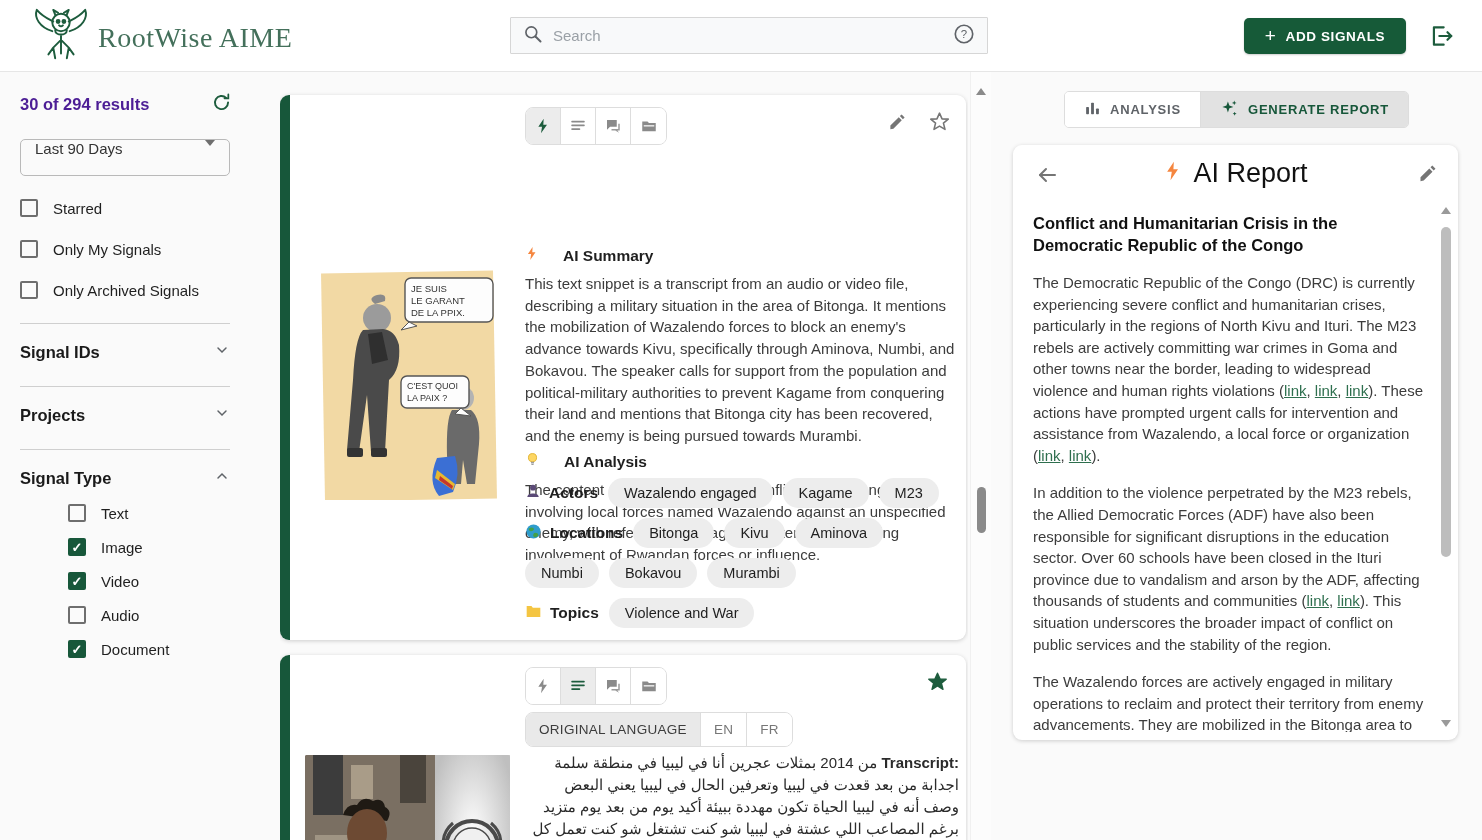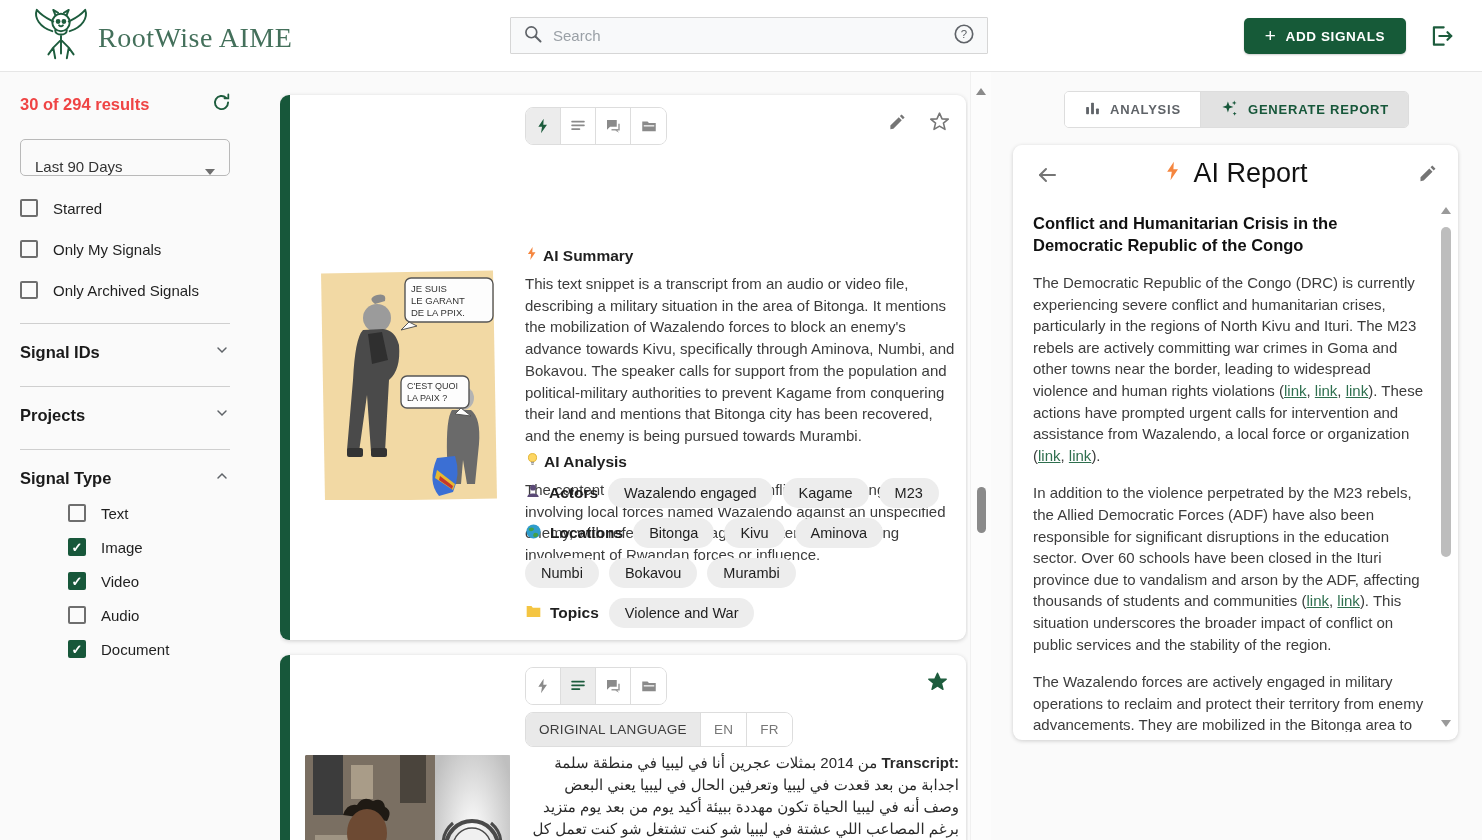--- a/index.html
+++ b/index.html
@@ -19,23 +19,23 @@
   .add-btn { position:absolute; left:1244px; top:18px; width:162px; height:36px; background:#165a38;
     border:none; border-radius:5px; color:#fff; font-size:13.5px; font-weight:bold; letter-spacing:.6px;
     display:flex; align-items:center; justify-content:center; gap:9px; cursor:pointer;
     box-shadow:0 1px 2px rgba(0,0,0,.2); font-family:"Liberation Sans", sans-serif;}
   .add-plus { font-size:19px; font-weight:normal; }
   .logout { position:absolute; left:1428px; top:23px; cursor:pointer; }
 
   
   .sidebar { position:absolute; left:0; top:72px; width:262px; height:768px; padding:20px 30px 0 20px; }
   .results-row { display:flex; justify-content:space-between; align-items:center; margin-bottom:22px; }
-  .results-text { font-size:16.5px; font-weight:bold; color:#ef4444; }
+  .results-text { font-size:16.5px; font-weight:bold; color:#4c1d95; }
   .dropdown { width:210px; height:37px; border:1px solid #b9b9b9; border-radius:5px; display:flex;
-    align-items:flex-end; justify-content:space-between; padding:0 14px; font-size:15px; color:#333; cursor:pointer; }
+    align-items:flex-start; justify-content:space-between; padding:0 14px; font-size:15px; color:#333; cursor:pointer; }
   .caret { width:0; height:0; border-left:5px solid transparent; border-right:5px solid transparent;
     border-top:6px solid #6e6e6e; }
   .check-row { display:flex; align-items:center; gap:15px; margin-top:23px; cursor:pointer; }
   .checkbox { width:18px; height:18px; border:2px solid #6e6e6e; border-radius:2px; background:transparent;
     display:flex; align-items:center; justify-content:center; flex:none; }
   .checkbox.checked { background:#17573a; border-color:#17573a; }
   .checkbox.checked::after { content:"✓"; color:#fff; font-size:13px; font-weight:bold; line-height:1; }
   .check-label { font-size:15px; color:#1f1f1f; }
   .divider { border-top:1px solid #cfcfcf; margin:24px 0 0 0; width:210px; }
   .section-row { display:flex; justify-content:space-between; align-items:center; margin-top:18px;
@@ -52,21 +52,21 @@
   .card1 { top:23px; height:545px; }
   .card2 { top:583px; height:400px; }
   .thumb { position:absolute; left:25px; border-radius:2px; overflow:hidden; }
   .toolbar { position:absolute; left:245px; top:12px; display:flex; border:1px solid #ddd; border-radius:8px;
     overflow:hidden; background:#fff; }
   .tool-btn { width:35px; height:36px; display:flex; align-items:center; justify-content:center;
     border-right:1px solid #ddd; cursor:pointer; background:#fff; }
   .tool-btn:last-child { border-right:none; }
   .tool-btn.active { background:#ececec; }
   .card-actions { position:absolute; top:16px; display:flex; gap:22px; align-items:center; }
-  .sec-head { position:absolute; left:245px; display:flex; align-items:center; gap:4px; }
+  .sec-head { position:absolute; left:245px; display:flex; align-items:center; gap:24px; }
   .sec-head b { font-size:15.5px; color:#1f1f1f; }
   .body-text { position:absolute; left:245px; width:434px; font-size:15px; line-height:21.7px; color:#3c3c3c; }
   .tag-rows { position:absolute; left:245px; top:383px; width:438px; }
   .tag-row { display:flex; align-items:center; flex-wrap:wrap; gap:10px; row-gap:10px; margin-bottom:10px; }
   .tag-label { display:flex; align-items:center; gap:8px; font-weight:bold; font-size:15.5px; color:#1f1f1f; }
   .chip { background:#ededed; border-radius:16px; padding:7px 16px; font-size:14.5px; color:#1f1f1f;
     white-space:nowrap; cursor:pointer; }
   .lang-tabs { position:absolute; left:245px; top:57px; display:flex; border:1px solid #ddd;
     border-radius:8px; overflow:hidden; }
   .lang-tab { padding:9px 13px; font-size:13.5px; color:#777; cursor:pointer; border-right:1px solid #ddd;

